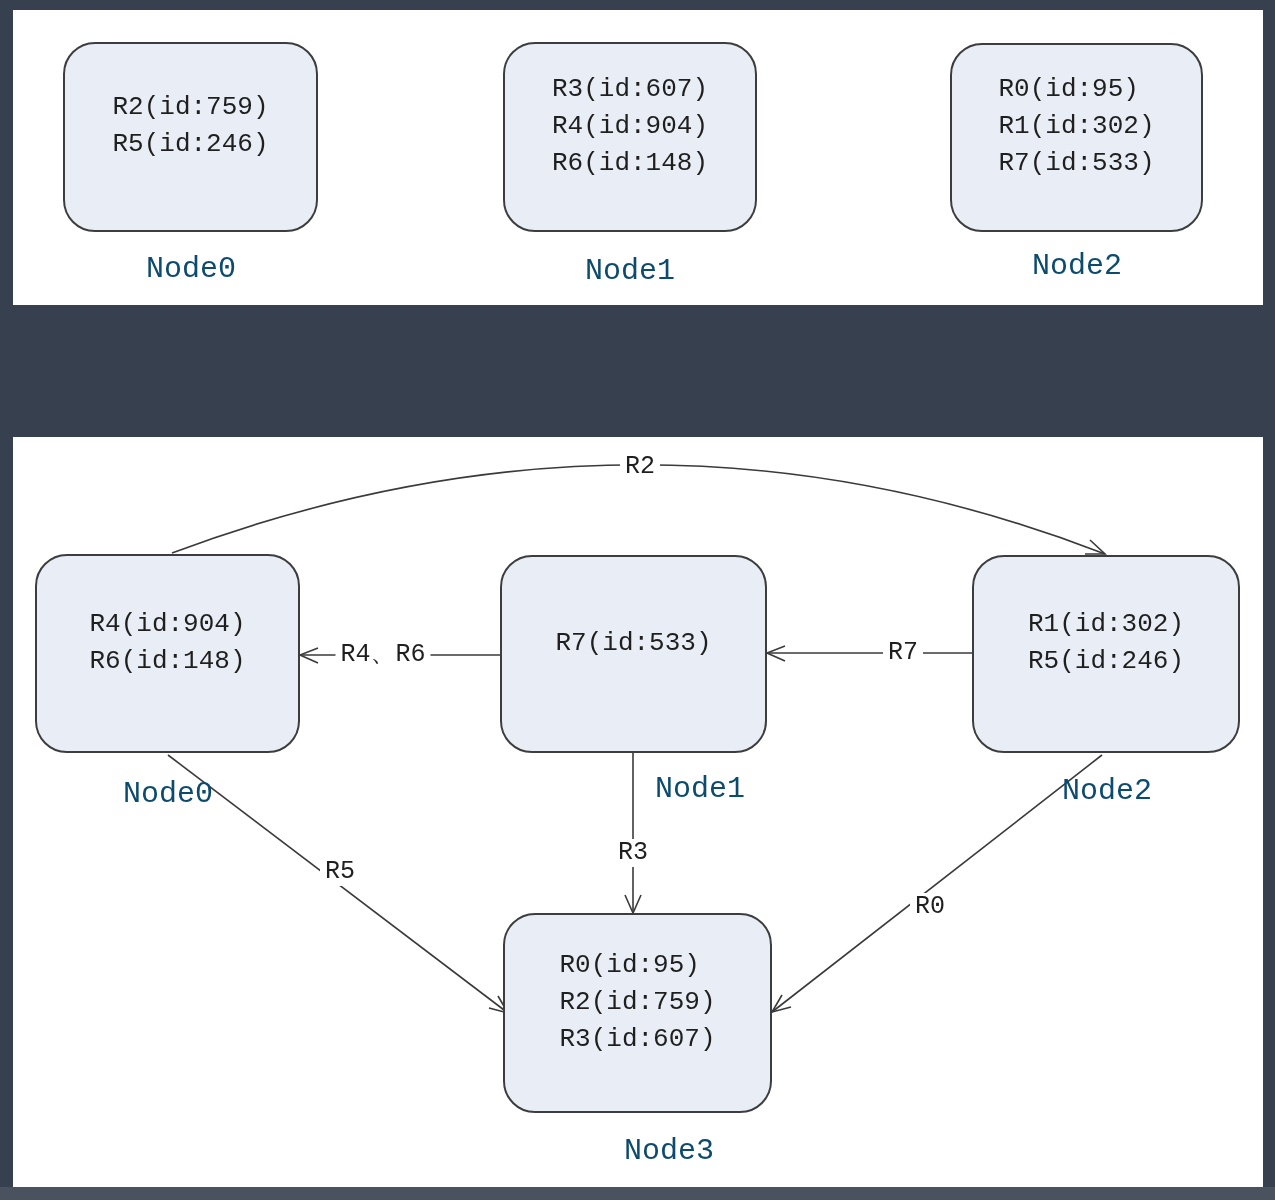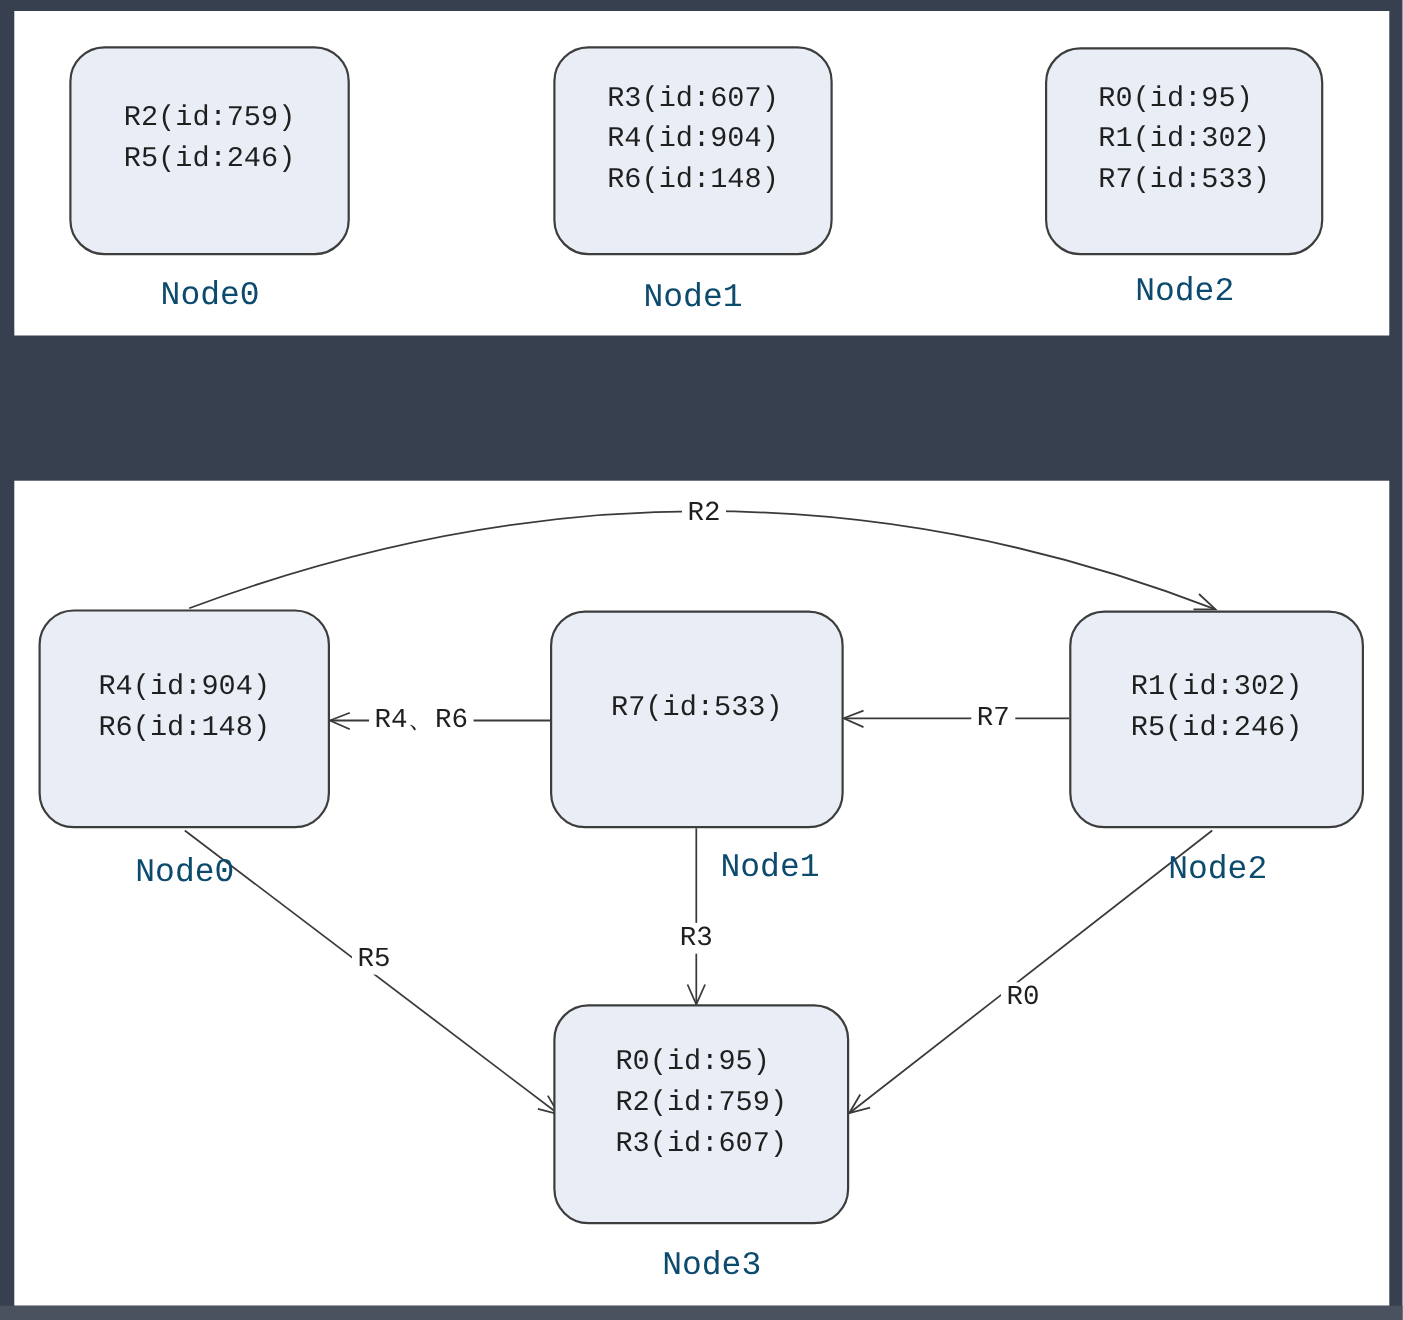--- a/index.html
+++ b/index.html
@@ -121,21 +121,21 @@
   </div>
   <div class="node-label" style="left:1094px;top:338px;">Node2</div>
 
   <div class="node-box" style="left:490px;top:476px;width:269px;height:200px;">
     <div class="region-list">
       <div class="region-line">R0(id:95)</div>
       <div class="region-line">R2(id:759)</div>
       <div class="region-line">R3(id:607)</div>
     </div>
   </div>
-  <div class="node-label" style="left:634px;top:698px;">Node3</div>
+  <div class="node-label" style="left:656px;top:698px;">Node3</div>
 
   <div class="edge-label" style="left:627px;top:30px;">R2</div>
   <div class="edge-label" style="left:370px;top:218px;">R4、R6</div>
   <div class="edge-label" style="left:890px;top:216px;">R7</div>
   <div class="edge-label" style="left:620px;top:398px;margin-top:18px;">R3</div>
   <div class="edge-label" style="left:327px;top:435px;">R5</div>
   <div class="edge-label" style="left:917px;top:470px;">R0</div>
 
 </div>
 

